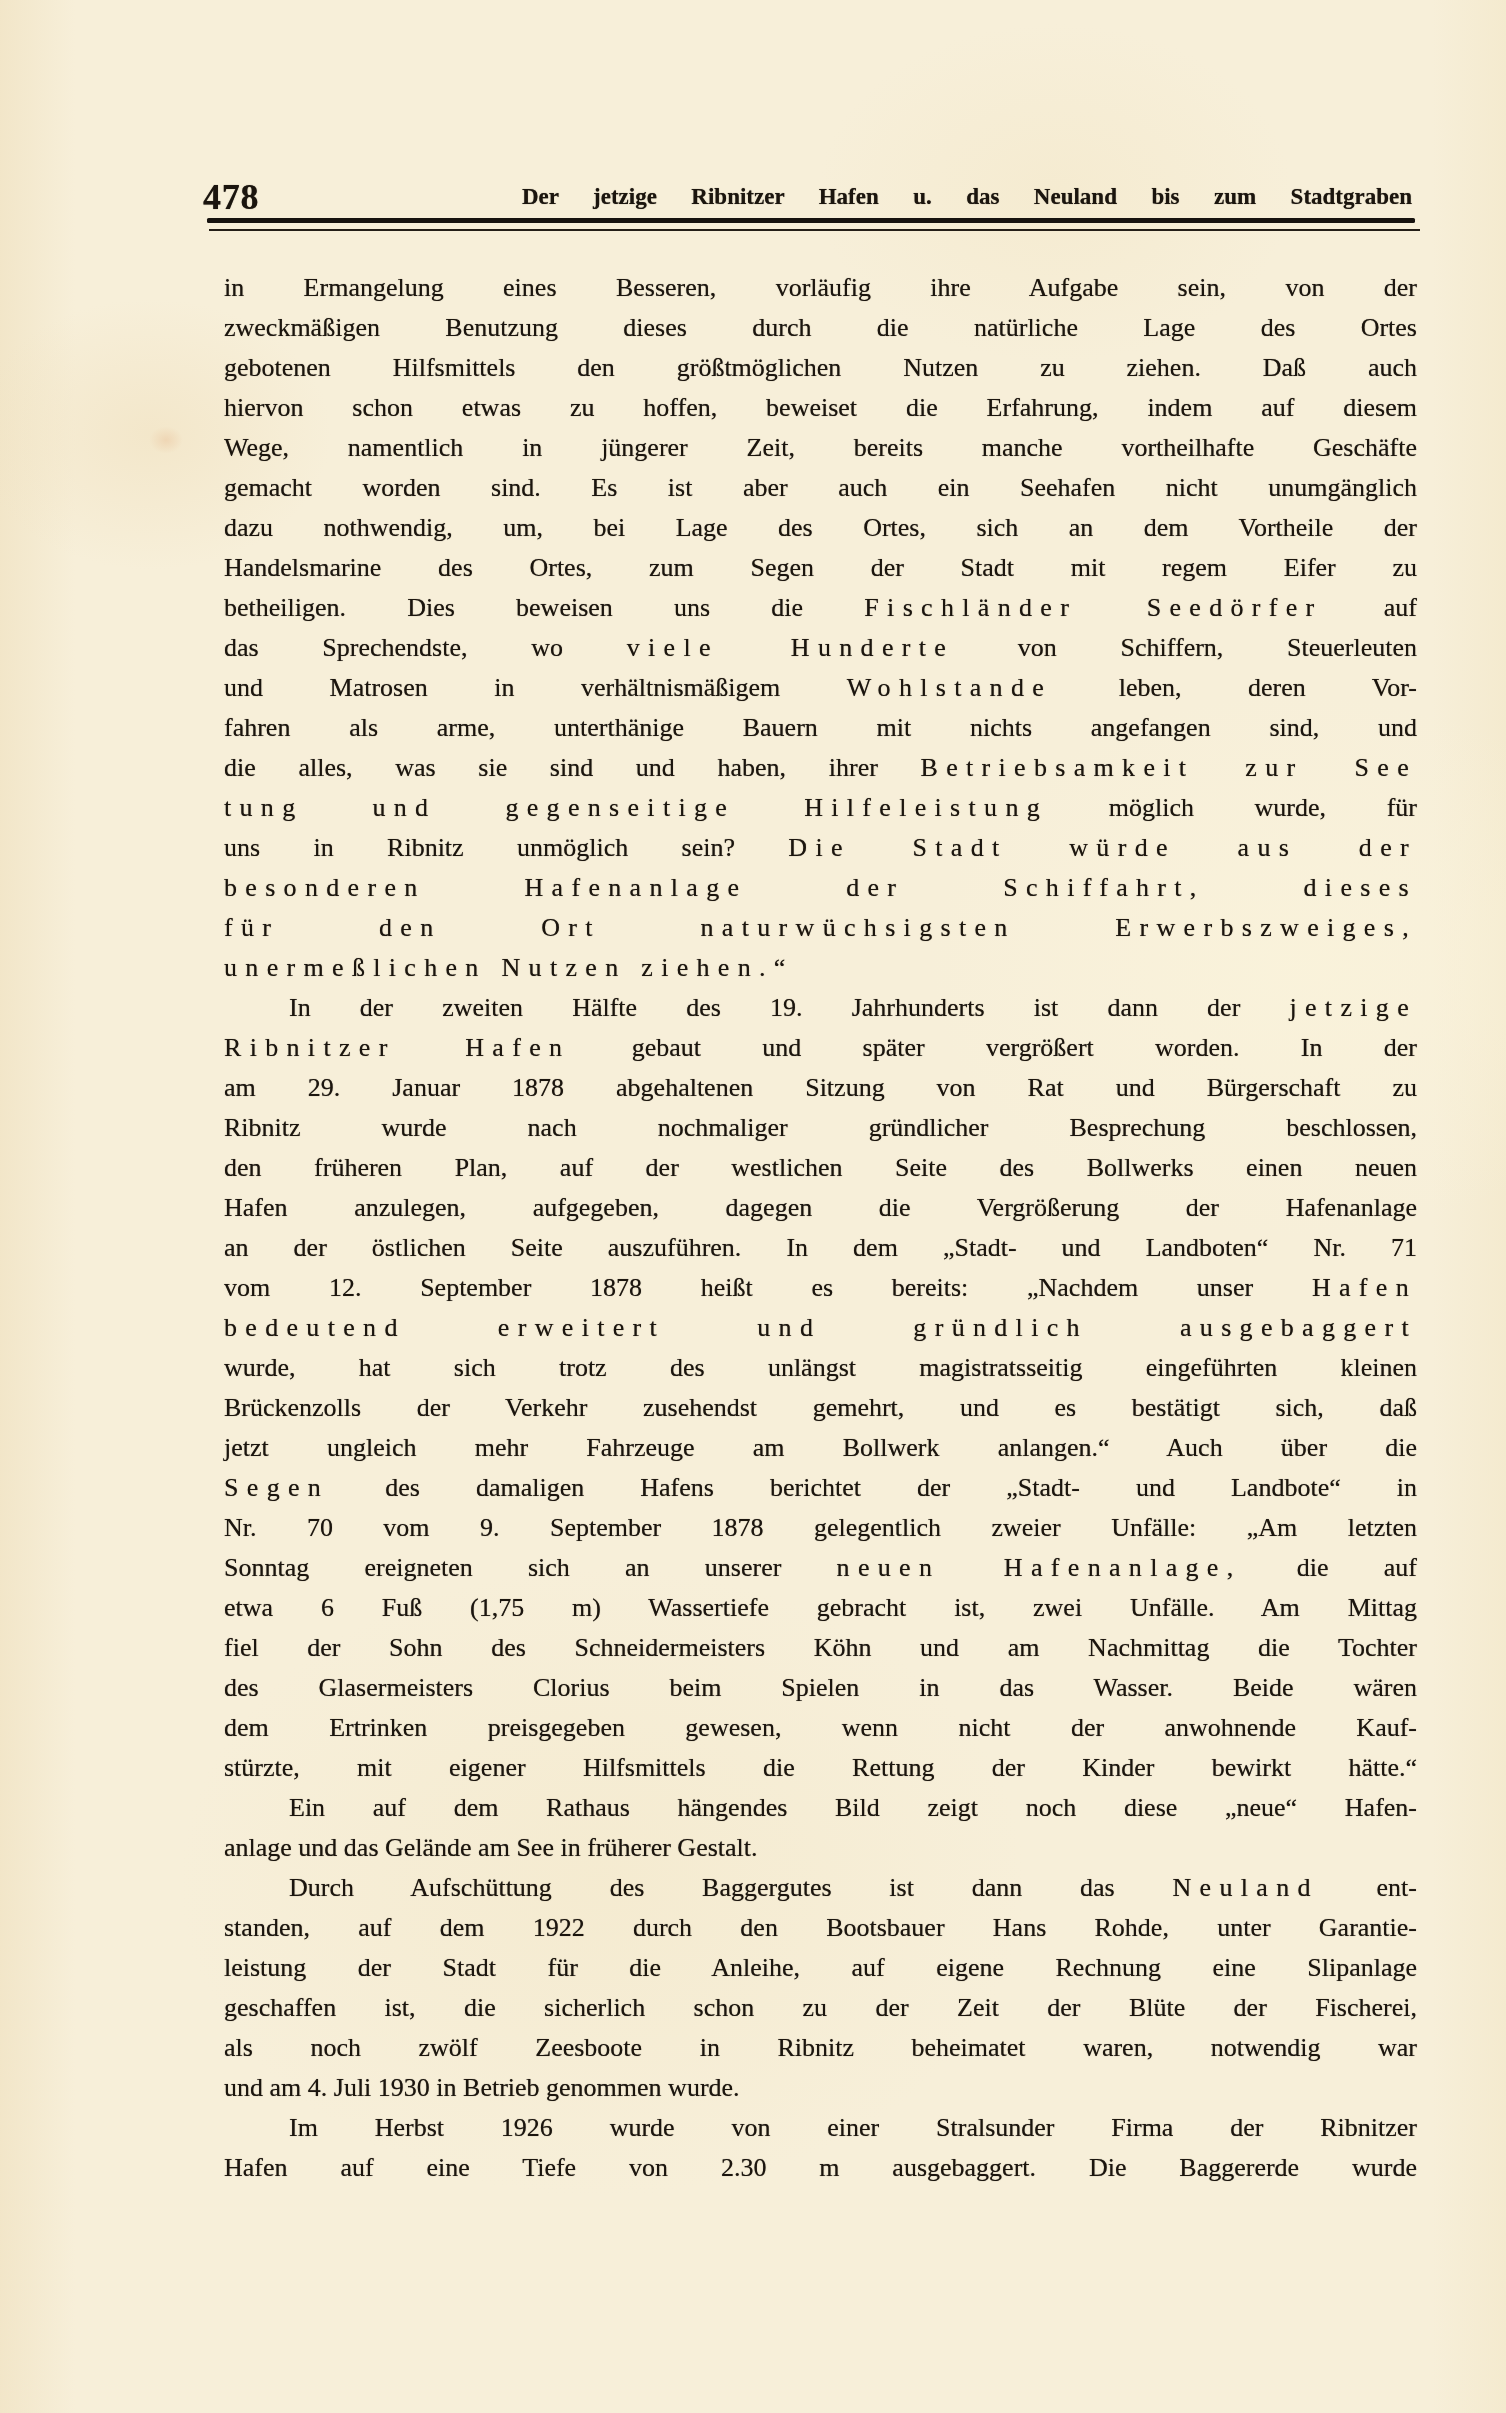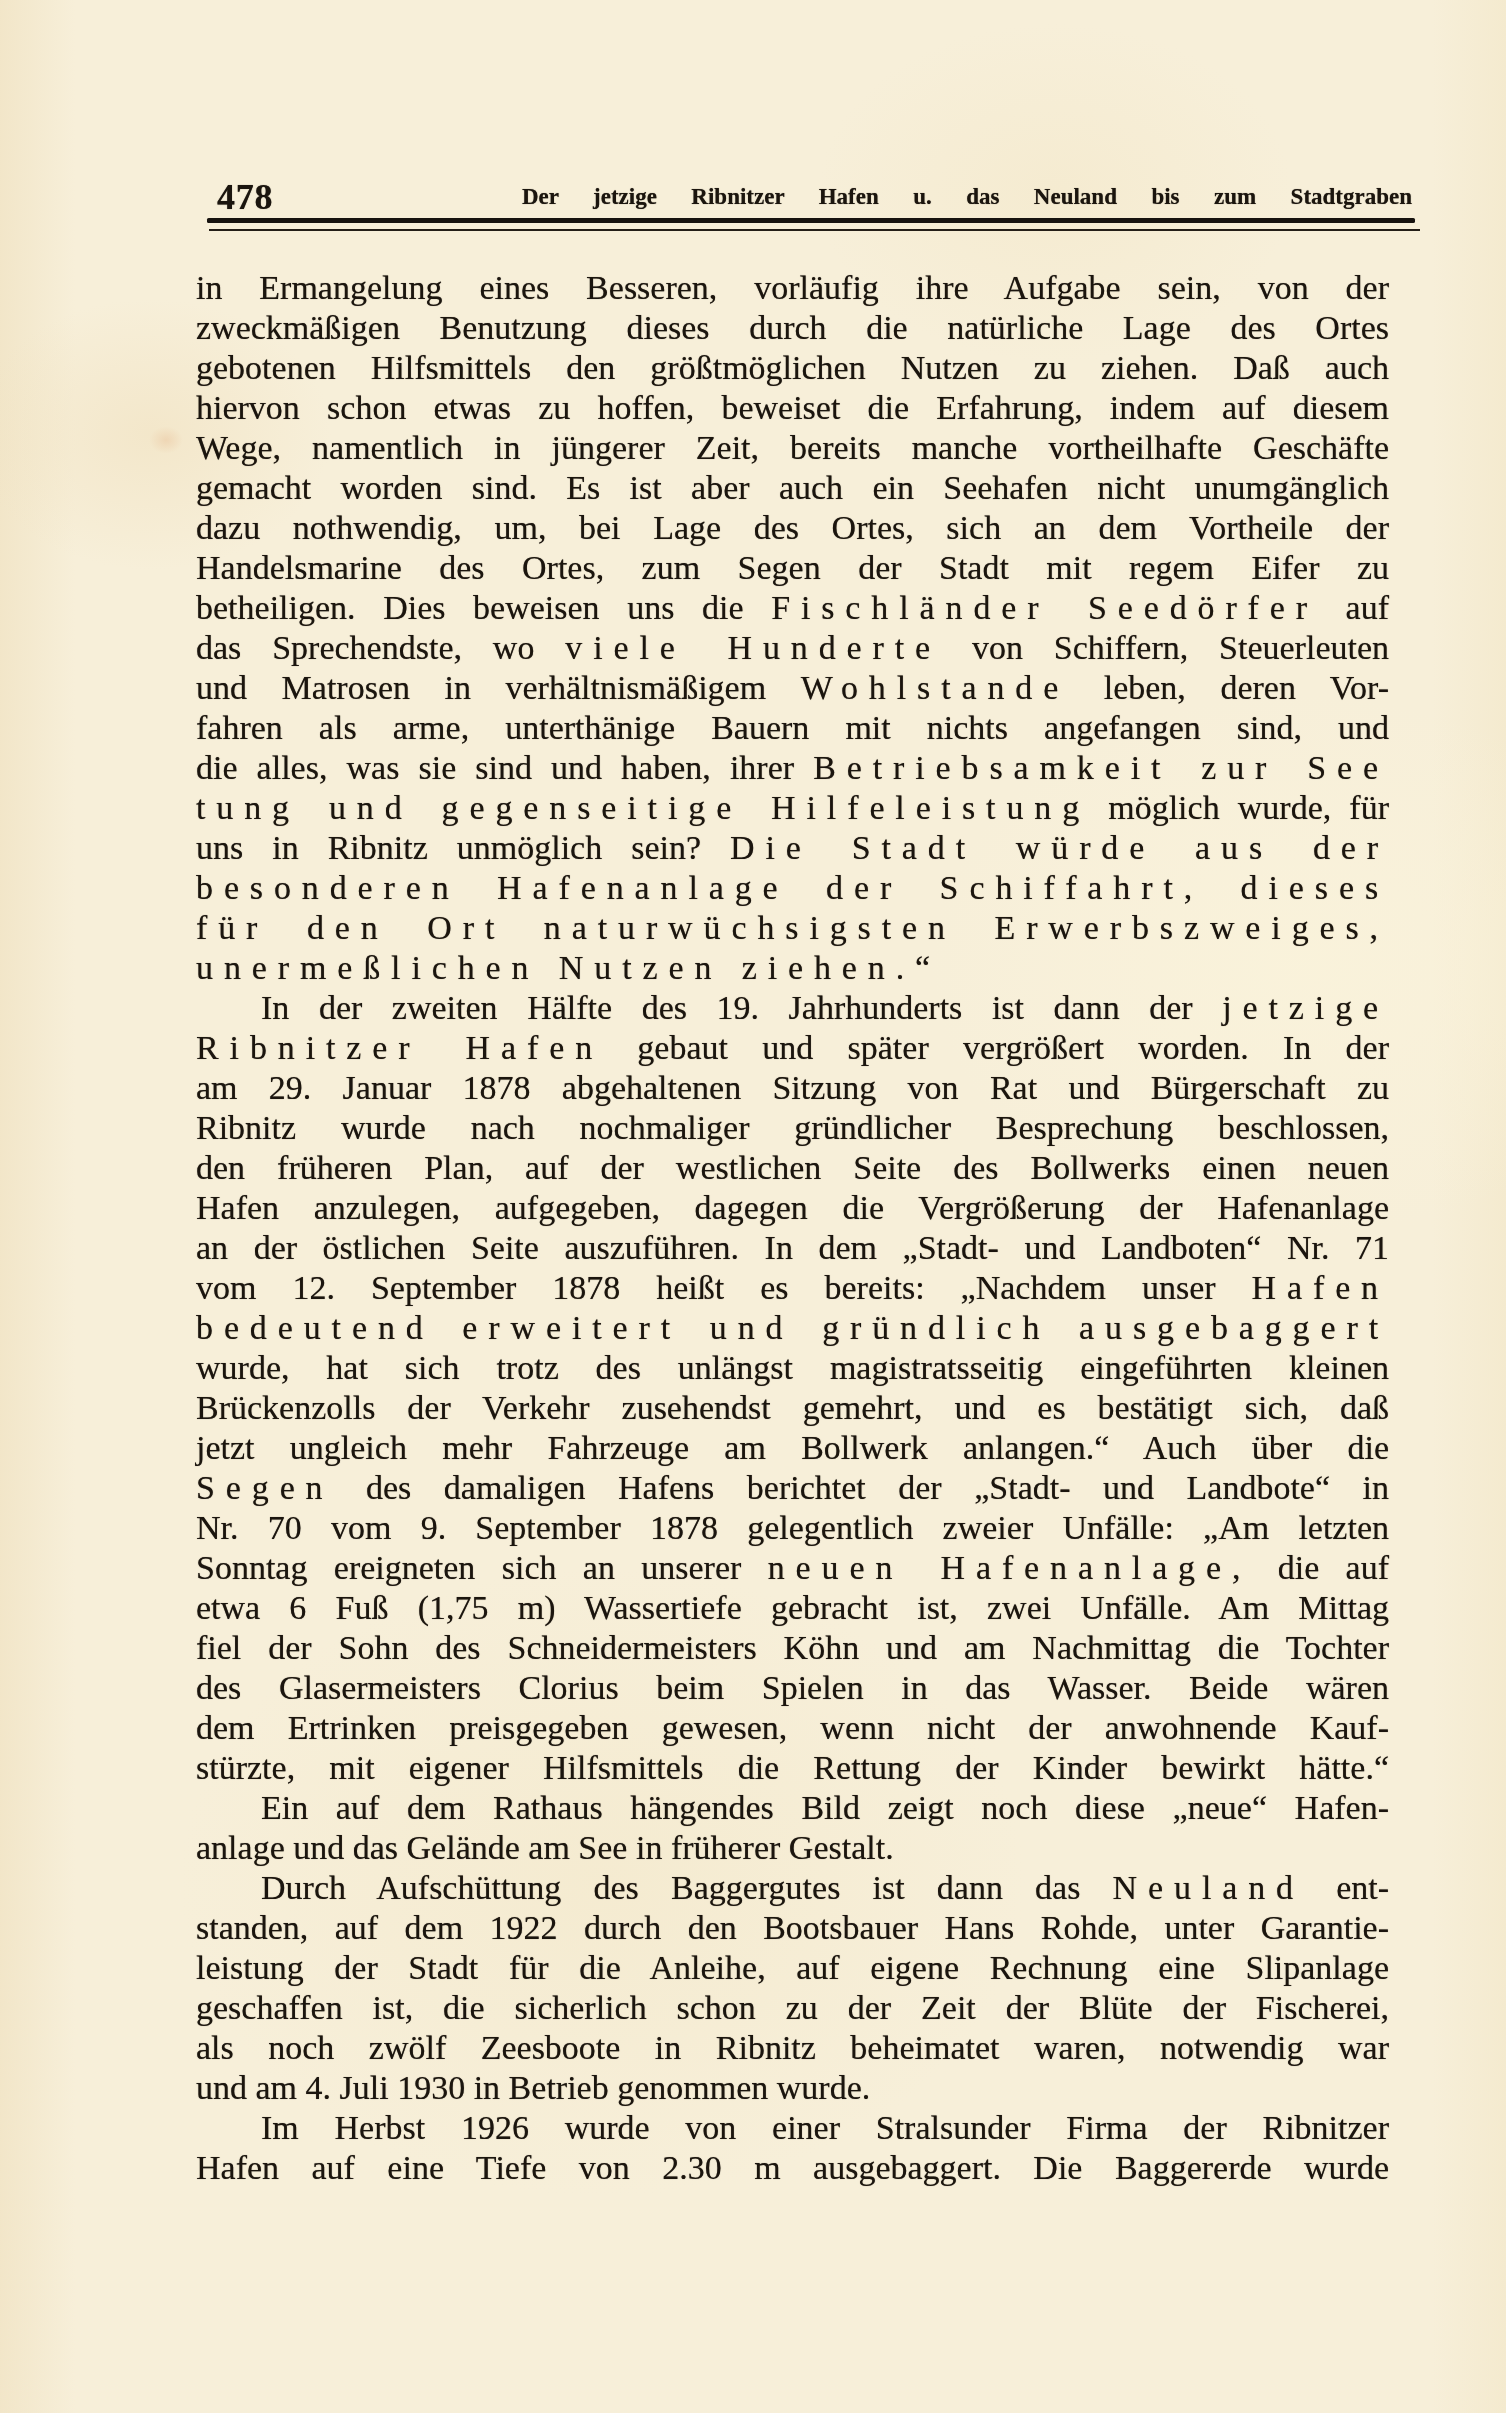--- a/index.html
+++ b/index.html
@@ -13,43 +13,43 @@
       radial-gradient(ellipse 24px 19.4px at 166px 440px, rgba(222,148,98,0.38), rgba(222,148,98,0) 70%),
       radial-gradient(ellipse 501px 371px at 86% 40%, rgba(250,243,219,0.8), rgba(250,243,219,0) 75%),
       radial-gradient(ellipse 565px 420px at 40% 78%, rgba(242,230,198,0.45), rgba(242,230,198,0) 75%),
       radial-gradient(ellipse 339px 242px at 70% 8%, rgba(243,231,200,0.5), rgba(243,231,200,0) 70%),
       linear-gradient(90deg, rgba(234,216,176,0.40), rgba(248,240,216,0) 5%, rgba(248,240,216,0) 95%, rgba(238,224,186,0.33));
     font-family:"Liberation Serif","DejaVu Serif",serif;
     color:#1b150e;
   }
   
   .pagenum{
-    position:absolute;left:217px;top:176px;
+    position:absolute;left:203px;top:176px;
     font-size:36px;font-weight:bold;letter-spacing:0.8px;
     text-shadow:0 0 0.8px rgba(27,21,14,0.7);
   }
   .running-title{
     position:absolute;left:522px;top:184px;width:890px;
     font-size:23px;font-weight:bold;
     text-align:justify;text-align-last:justify;
     white-space:nowrap_off;
     text-shadow:0 0 0.8px rgba(27,21,14,0.7);
   }
   .rule-thick{
     position:absolute;left:207px;top:218px;width:1208px;height:4.8px;
     background:#17130f;border-radius:1.6px;
   }
   .rule-thin{
     position:absolute;left:209px;top:229px;width:1211px;height:1.6px;
     background:#241e17;
   }
   
   .body-text{
-    position:absolute;left:196px;top:268px;width:1193px;
-    font-size:34px;line-height:40px;
+    position:absolute;left:224px;top:268px;width:1193px;
+    font-size:26px;line-height:40px;
     text-shadow:0 0 0.8px rgba(27,21,14,0.65);
   }
   .line{text-align:justify;text-align-last:justify;}
   .line.end{text-align-last:left;}
   .line.indent{text-indent:65px;}
   .g{letter-spacing:0.32em;}
 </style>
 </head>
 <body>
 

